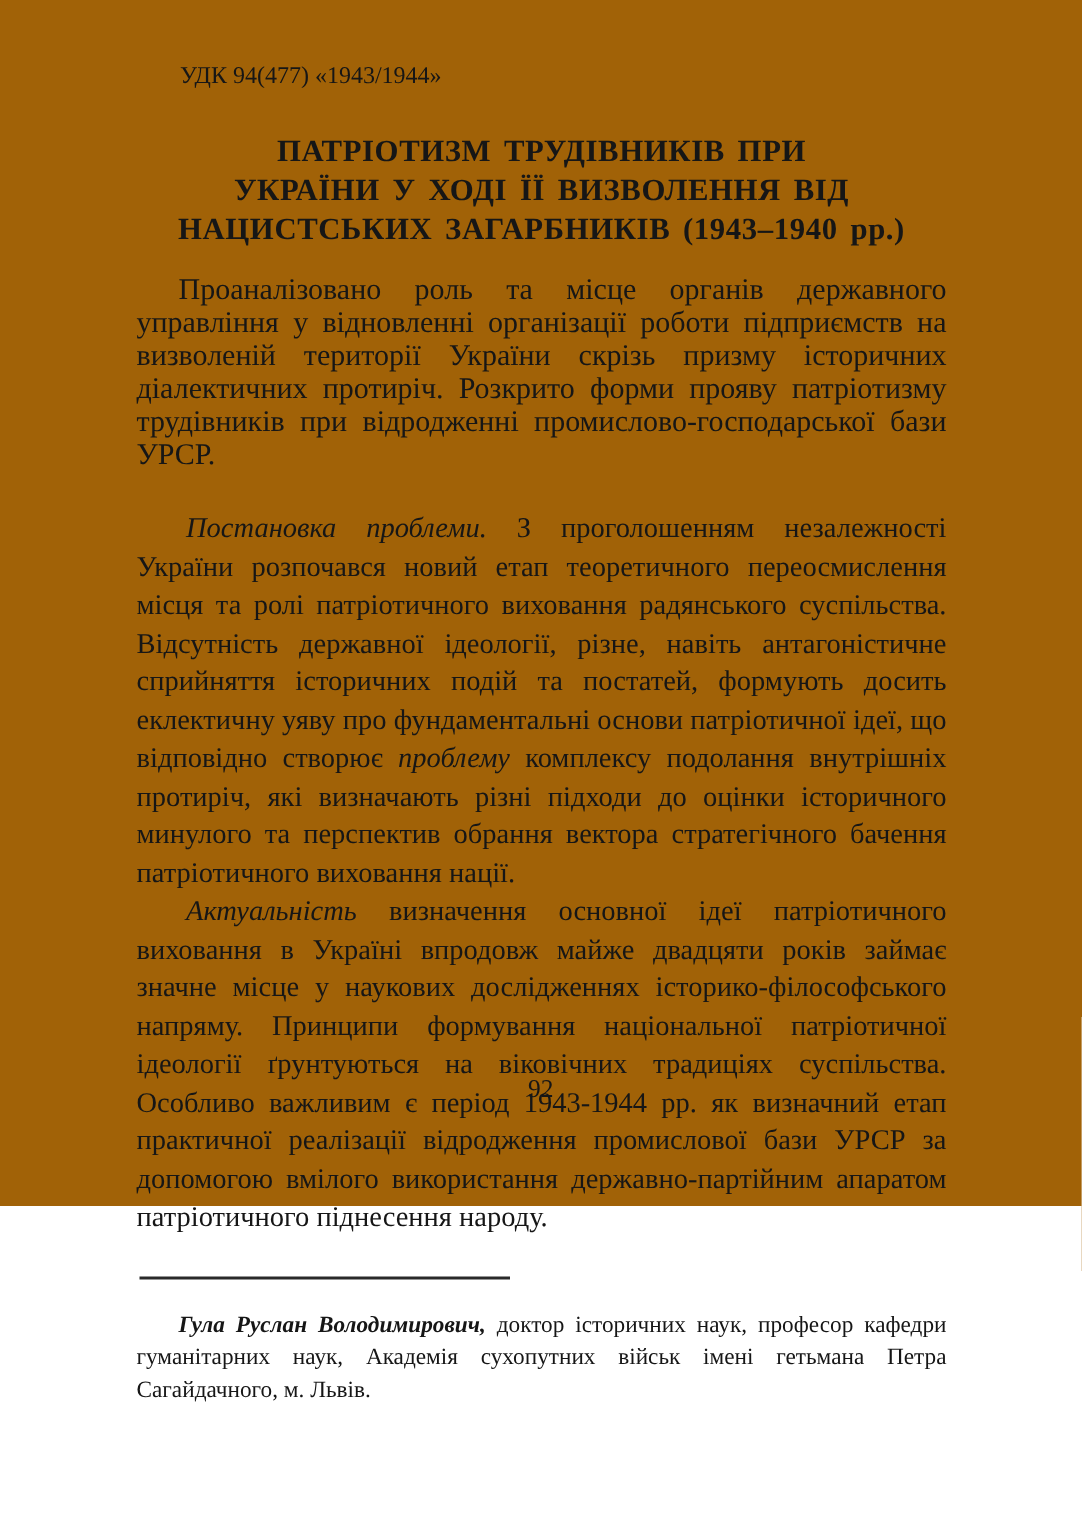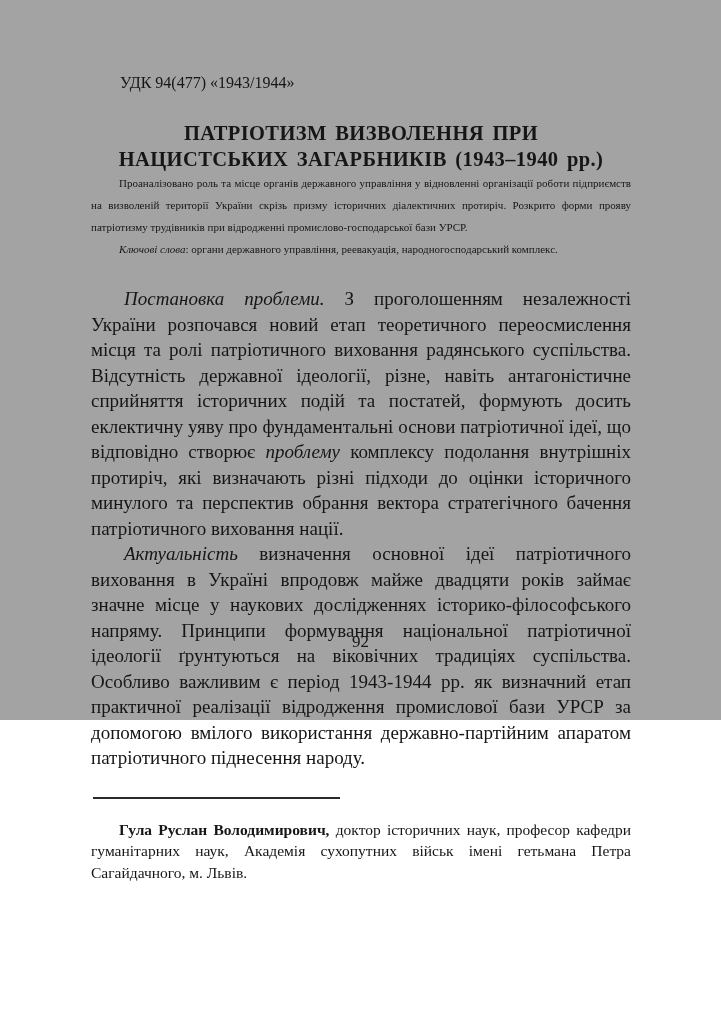--- a/index.html
+++ b/index.html
@@ -6,44 +6,45 @@
   html, body { background: #ffffff; }
   body {
     width: 721px; height: 1024px;
     font-family: "Liberation Serif", "DejavU Serif", serif;
     font-family: "Liberation Serif", "DejaVu Serif", serif;
     color: #161616;
     overflow: hidden;
   }
   .page {
     position: relative;
-    width: 721px; height: 720px;
-    background: #a3a3a3;
-    padding: 72px 90px 0 91px;
+    width: 721px; height: 804px;
+    background: #a16207;
+    padding: 40px 90px 0 91px;
   }
   
   .udc-block {
     padding-left: 29px;
     font-size: 16px;
     line-height: 22px;
   }
   .author-line { font-weight: bold; letter-spacing: 0.3px; }
   
   .article-title {
     margin-top: 26px;
     text-align: center;
     font-size: 20.5px;
     font-weight: bold;
     line-height: 26px;
     letter-spacing: 0.4px;
     word-spacing: 3px;
   }
   
   .abstract-block {
-    font-size: 11px;
+    margin-top: 16px;
+    font-size: 20px;
     line-height: 22px;
     text-align: justify;
   }
   .abstract-block p { text-indent: 28px; }
   
   .body-text {
     margin-top: 26px;
     font-size: 19px;
     line-height: 25.5px;
     text-align: justify;
@@ -57,47 +58,47 @@
     border-top: 2px solid #2a2a2a;
     margin: 26px 0 0 2px;
   }
   .footnote {
     margin-top: 20px;
     font-size: 15.5px;
     line-height: 21.5px;
     text-align: justify;
   }
   .footnote p { text-indent: 28px; }
-  .footnote .author-bold { font-weight: bold; }
+  .footnote .author-bold { font-weight: bold; font-style: italic; }
   
   .page-number {
     position: absolute;
     left: 0; bottom: 68px;
     width: 100%;
     text-align: center;
     font-size: 17px;
   }
 </style>
 </head>
 <body>
 
 <div class="page">
 
   <div class="udc-block">
     <div>УДК 94(477) «1943/1944»</div>
   </div>
 
   <div class="article-title">
-    <div>ПАТРІОТИЗМ ВИЗВОЛЕННЯ ПРИ</div>
+    <div>ПАТРІОТИЗМ ТРУДІВНИКІВ ПРИ</div>
+    <div>УКРАЇНИ У ХОДІ ЇЇ ВИЗВОЛЕННЯ ВІД</div>
     <div>НАЦИСТСЬКИХ ЗАГАРБНИКІВ (1943–1940 рр.)</div>
   </div>
 
   <div class="abstract-block">
     <p><span>Проаналізовано роль та місце органів державного управління у відновленні організації роботи підприємств на визволеній території України скрізь призму історичних діалектичних протиріч. Розкрито форми прояву патріотизму трудівників при відродженні промислово-господарської бази УРСР.</span></p>
-    <p><span class="it">Ключові слова</span><span>: органи державного управління, реевакуація, народногосподарський комплекс.</span></p>
   </div>
 
   <div class="body-text">
     <p><span class="it">Постановка проблеми.</span><span> З проголошенням незалежності України розпочався новий етап теоретичного переосмислення місця та ролі патріотичного виховання радянського суспільства. Відсутність державної ідеології, різне, навіть антагоністичне сприйняття історичних подій та постатей, формують досить еклектичну уяву про фундаментальні основи патріотичної ідеї, що відповідно створює </span><span class="it">проблему</span><span> комплексу подолання внутрішніх протиріч, які визначають різні підходи до оцінки історичного минулого та перспектив обрання вектора стратегічного бачення патріотичного виховання нації.</span></p>
     <p><span class="it">Актуальність</span><span> визначення основної ідеї патріотичного виховання в Україні впродовж майже двадцяти років займає значне місце у наукових дослідженнях історико-філософського напряму. Принципи формування національної патріотичної ідеології ґрунтуються на віковічних традиціях суспільства. Особливо важливим є період 1943-1944 рр. як визначний етап практичної реалізації відродження промислової бази УРСР за допомогою вмілого використання державно-партійним апаратом патріотичного піднесення народу.</span></p>
   </div>
 
   <hr class="footnote-rule">
 
   <div class="footnote">

